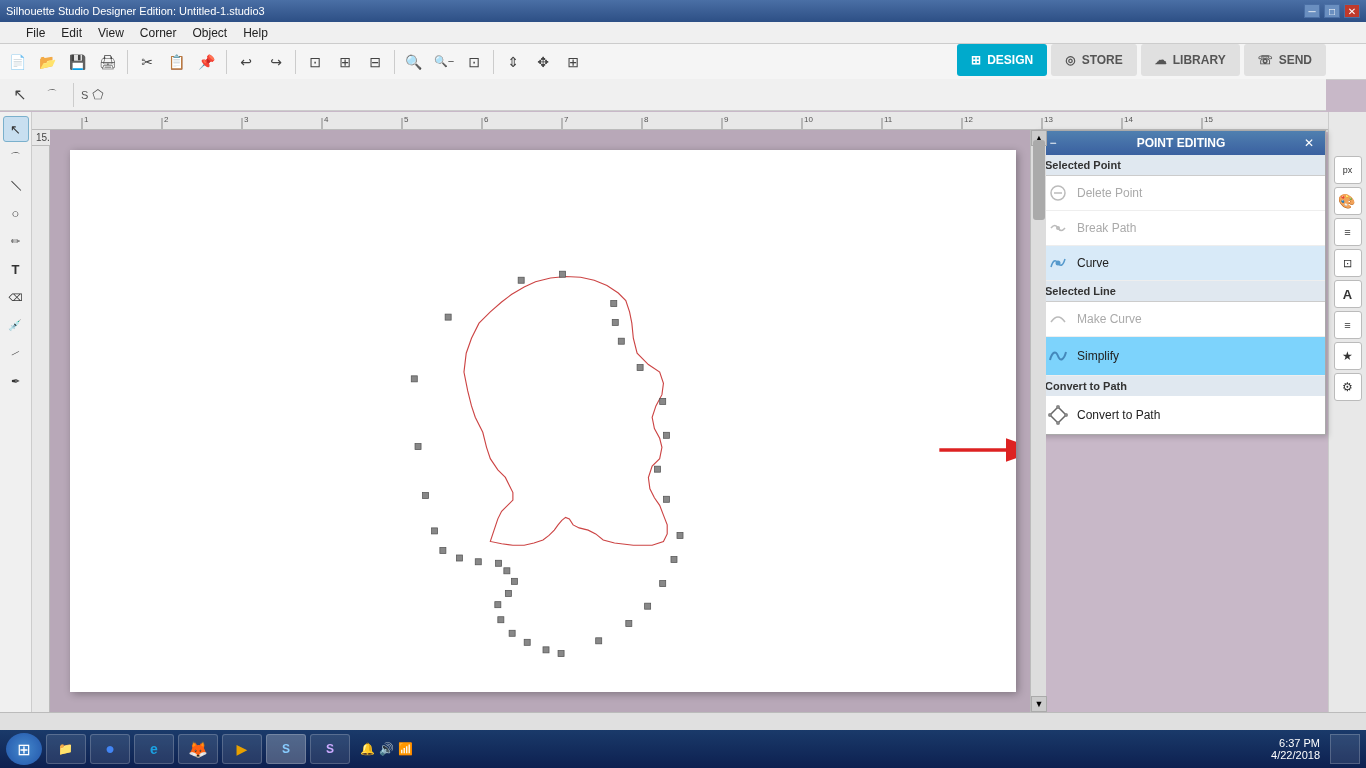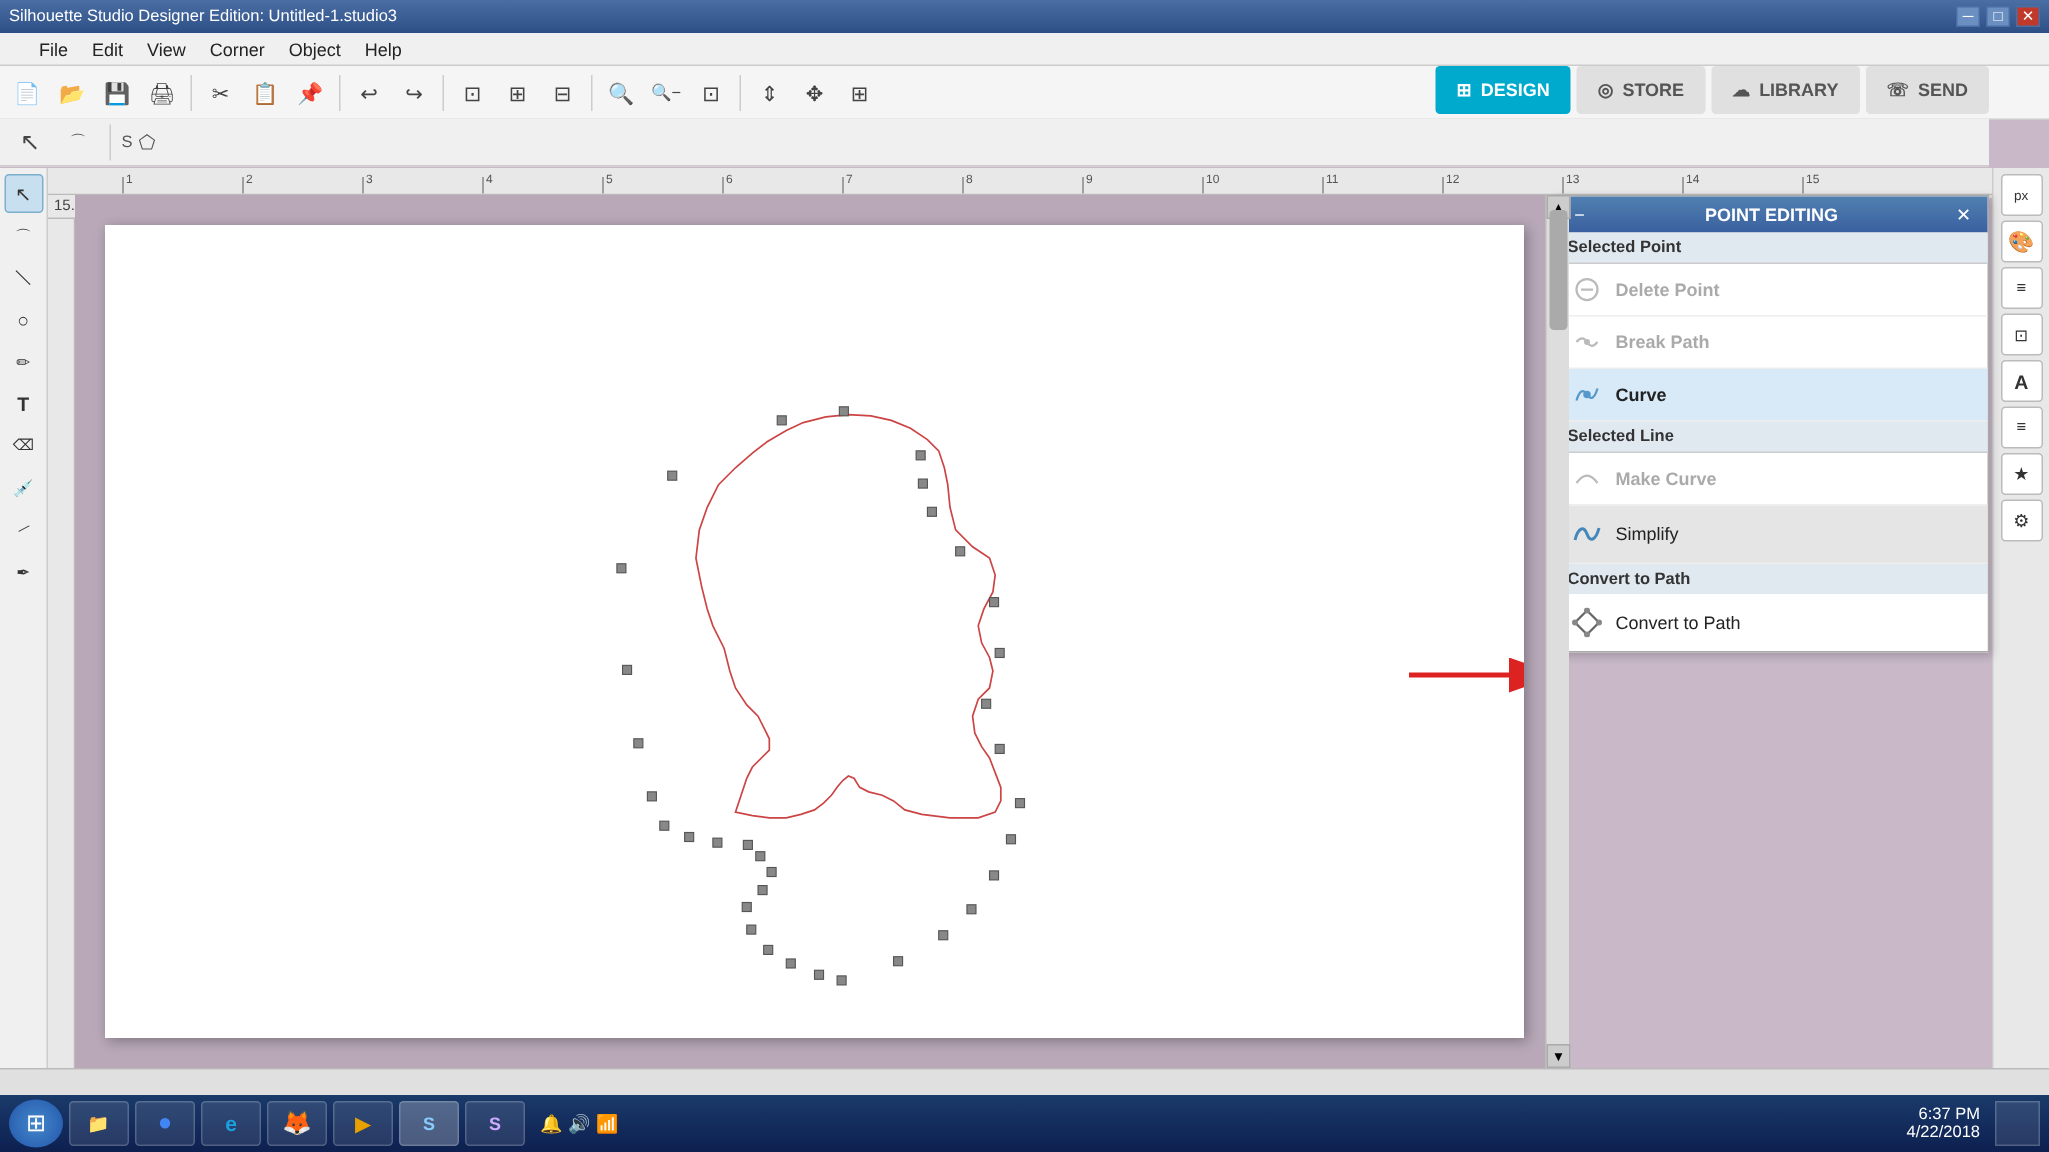--- a/index.html
+++ b/index.html
@@ -277,38 +277,37 @@
       color: #333;
       border-bottom: 1px solid #ccc;
     }
     .panel-item {
       display: flex;
       align-items: center;
       padding: 6px 10px;
       cursor: pointer;
       border-bottom: 1px solid #eee;
       color: #555;
-      font-weight: bold;
     }
     .panel-item.active { background: #d8eaf8; color: #222; }
     .panel-item.disabled { color: #aaa; cursor: default; }
     .panel-item-icon {
       width: 22px; height: 22px;
       margin-right: 8px;
       display: flex; align-items: center; justify-content: center;
       font-size: 14px;
     }
     .panel-item-label { font-size: 12px; }
 
     
     .panel-simplify {
       display: flex;
       align-items: center;
       padding: 8px 10px;
-      background: #e5e5e5;
+      background: #7dd3fc;
       border-bottom: 1px solid #eee;
       cursor: pointer;
     }
 
     
     .panel-convert-section {
       background: #e0e8f0;
       padding: 4px 8px;
       font-size: 11px;
       font-weight: bold;
@@ -589,21 +588,21 @@
   <button class="lt-btn" title="Ellipse">○</button>
   <button class="lt-btn" title="Pencil" style="font-size:11px;">✏</button>
   <button class="lt-btn" title="Text" style="font-weight:bold;">T</button>
   <button class="lt-btn" title="Erase" style="font-size:10px;">⌫</button>
   <button class="lt-btn" title="Eyedropper" style="font-size:11px;">💉</button>
   <button class="lt-btn" title="Blade" style="font-size:10px; transform:rotate(30deg);">∕</button>
   <button class="lt-btn" title="Pen" style="font-size:11px;">✒</button>
 </div>
 
 <div id="rightpanel">
-  <button class="rp-btn" style="font-size:9px;">px</button>
+  <button class="rp-btn" style="font-size:9px;margin-top:40px;">px</button>
   <button class="rp-btn" style="font-size:14px;">🎨</button>
   <button class="rp-btn" style="font-size:11px;">≡</button>
   <button class="rp-btn" style="font-size:11px;">⊡</button>
   <button class="rp-btn" style="font-weight:bold; font-size:13px;">A</button>
   <button class="rp-btn" style="font-size:11px;">≡</button>
   <button class="rp-btn" style="font-size:12px;">★</button>
   <button class="rp-btn" style="font-size:12px;">⚙</button>
 </div>
 
 <div id="canvas">

